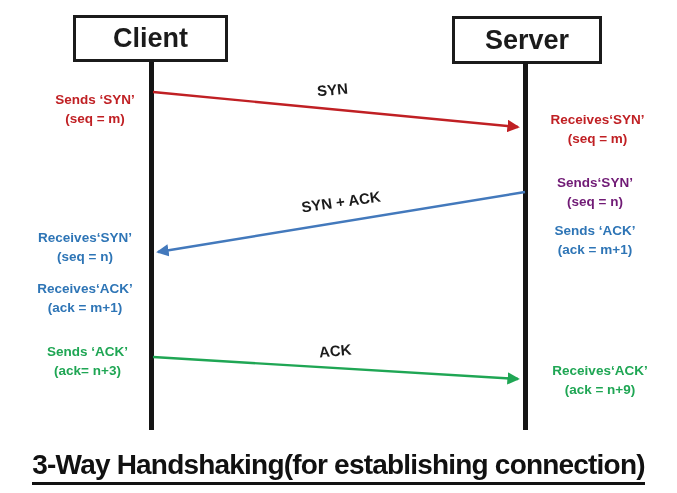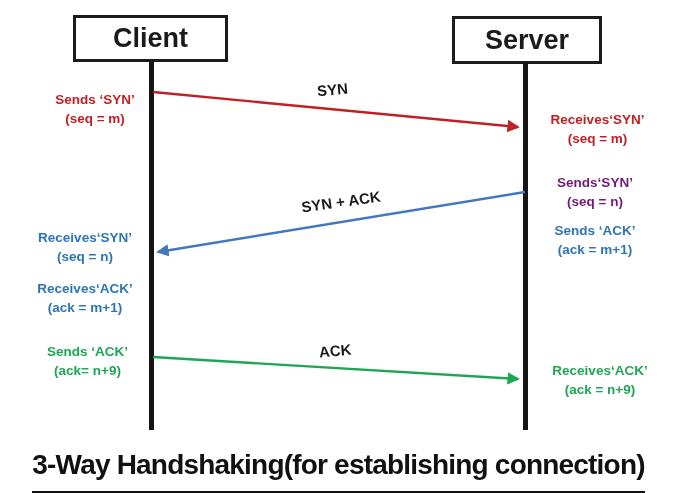--- a/index.html
+++ b/index.html
@@ -36,21 +36,21 @@
   .n-c4{left:30px;top:342px;width:115px;}
   .n-s1{left:540px;top:110px;width:115px;}
   .n-s2{left:540px;top:173px;width:110px;}
   .n-s3{left:540px;top:221px;width:110px;}
   .n-s4{left:540px;top:361px;width:120px;}
   .title{
     position:absolute;left:0;top:449px;width:677px;text-align:center;
   }
   .title span{
     display:inline-block;font-weight:bold;font-size:28px;letter-spacing:-0.8px;
-    color:#111;border-bottom:3px solid #111;padding-bottom:10px;white-space:nowrap;
+    color:#111;border-bottom:3px solid #111;padding-bottom:1px;white-space:nowrap;
   }
 </style>
 </head>
 <body>
 
 <div class="stage">
 
   <div class="actor-box actor-client">
     <span>Client</span>
   </div>
@@ -89,21 +89,21 @@
   <div class="note n-c2" style="color: rgb(46, 117, 182);">
     <span>Receives‘SYN’</span>
     <span>(seq = n)</span>
   </div>
   <div class="note n-c3" style="color: rgb(46, 117, 182);">
     <span>Receives‘ACK’</span>
     <span>(ack = m+1)</span>
   </div>
   <div class="note n-c4" style="color: rgb(31, 166, 84);">
     <span>Sends ‘ACK’</span>
-    <span>(ack= n+9)</span>
+    <span>(ack= n+3)</span>
   </div>
 
   <div class="note n-s1" style="color: rgb(192, 32, 36);">
     <span>Receives‘SYN’</span>
     <span>(seq = m)</span>
   </div>
   <div class="note n-s2" style="color: #701a75;">
     <span>Sends‘SYN’</span>
     <span>(seq = n)</span>
   </div>

